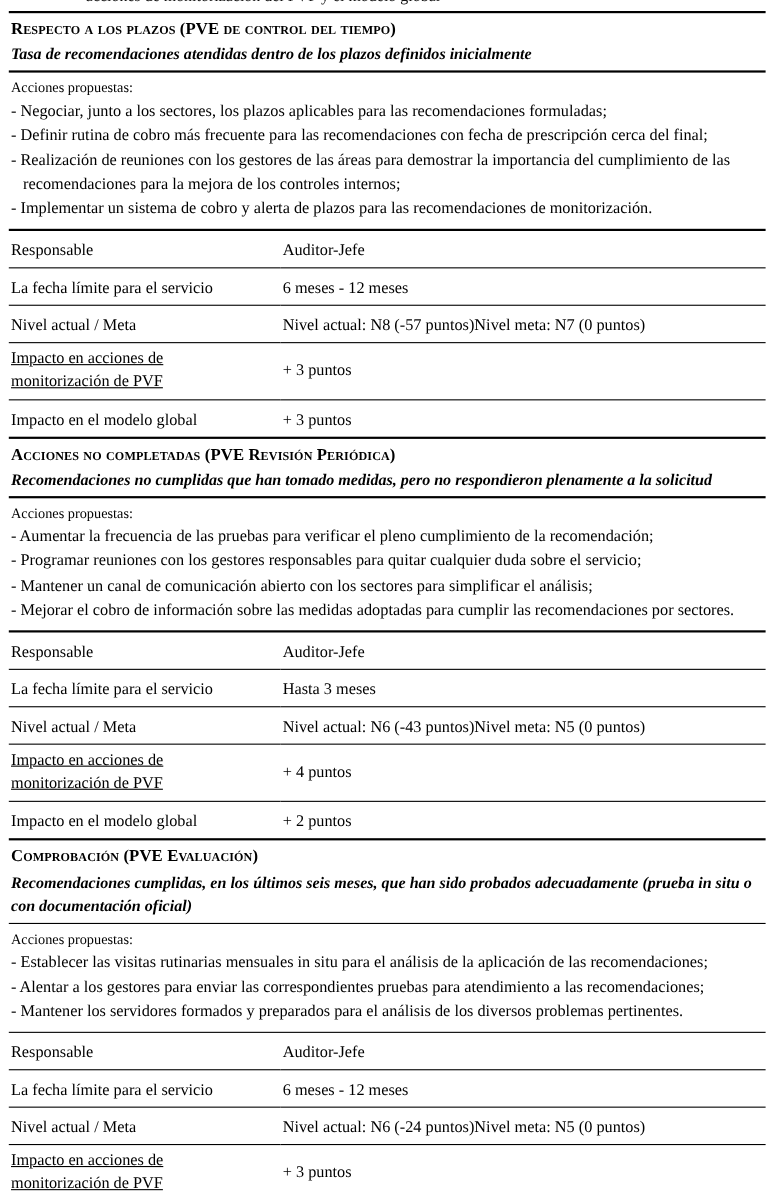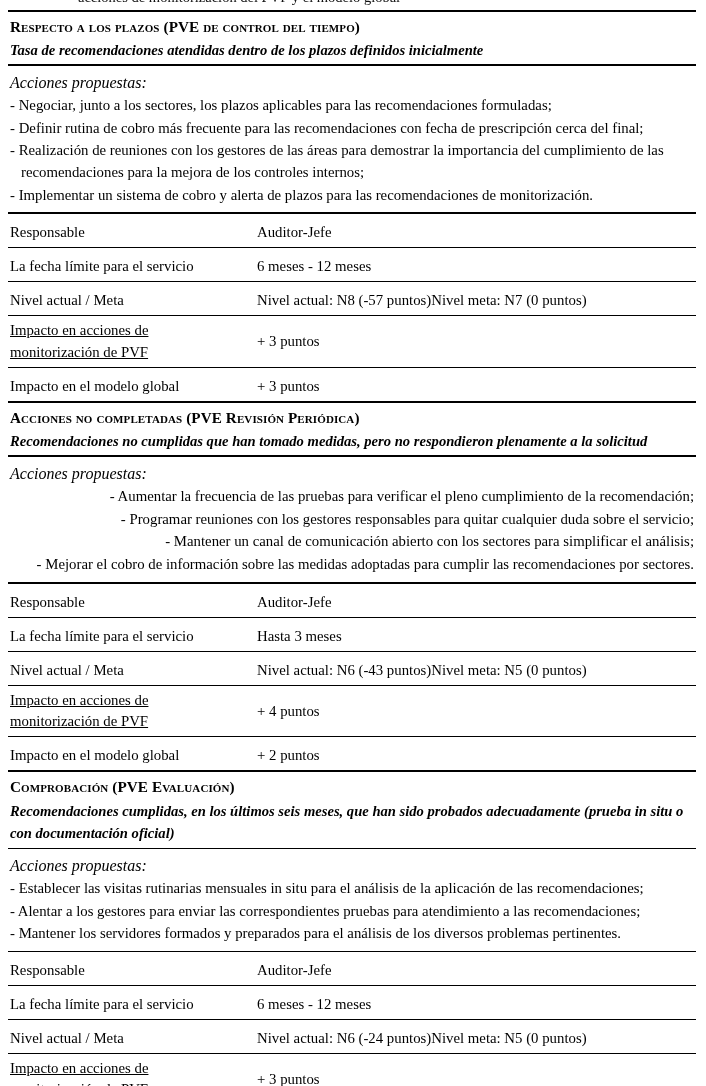--- a/index.html
+++ b/index.html
@@ -74,36 +74,34 @@
   }
   .sec-sub.two-line {
     line-height: 1.45;
   }
 
   
   .actions {
     padding: 5px 2px 6px 2px;
   }
   .actions-label {
-    font-size: 16px;
+    font-size: 13px;
     line-height: 1.45;
     margin-bottom: 1px;
-    font-style: italic;
   }
   .action-item {
     font-size: 14.8px;
     line-height: 1.46;
     padding-left: 11px;
     text-indent: -11px;
     margin-top: 1px;
   }
   .action-item.flush {
     padding-left: 0;
     text-indent: 0;
-    text-align: right;
   }
 
   
   .rows {
     width: 100%;
     border-collapse: collapse;
   }
   .rows td {
     font-size: 14.8px;
     line-height: 1.42;

